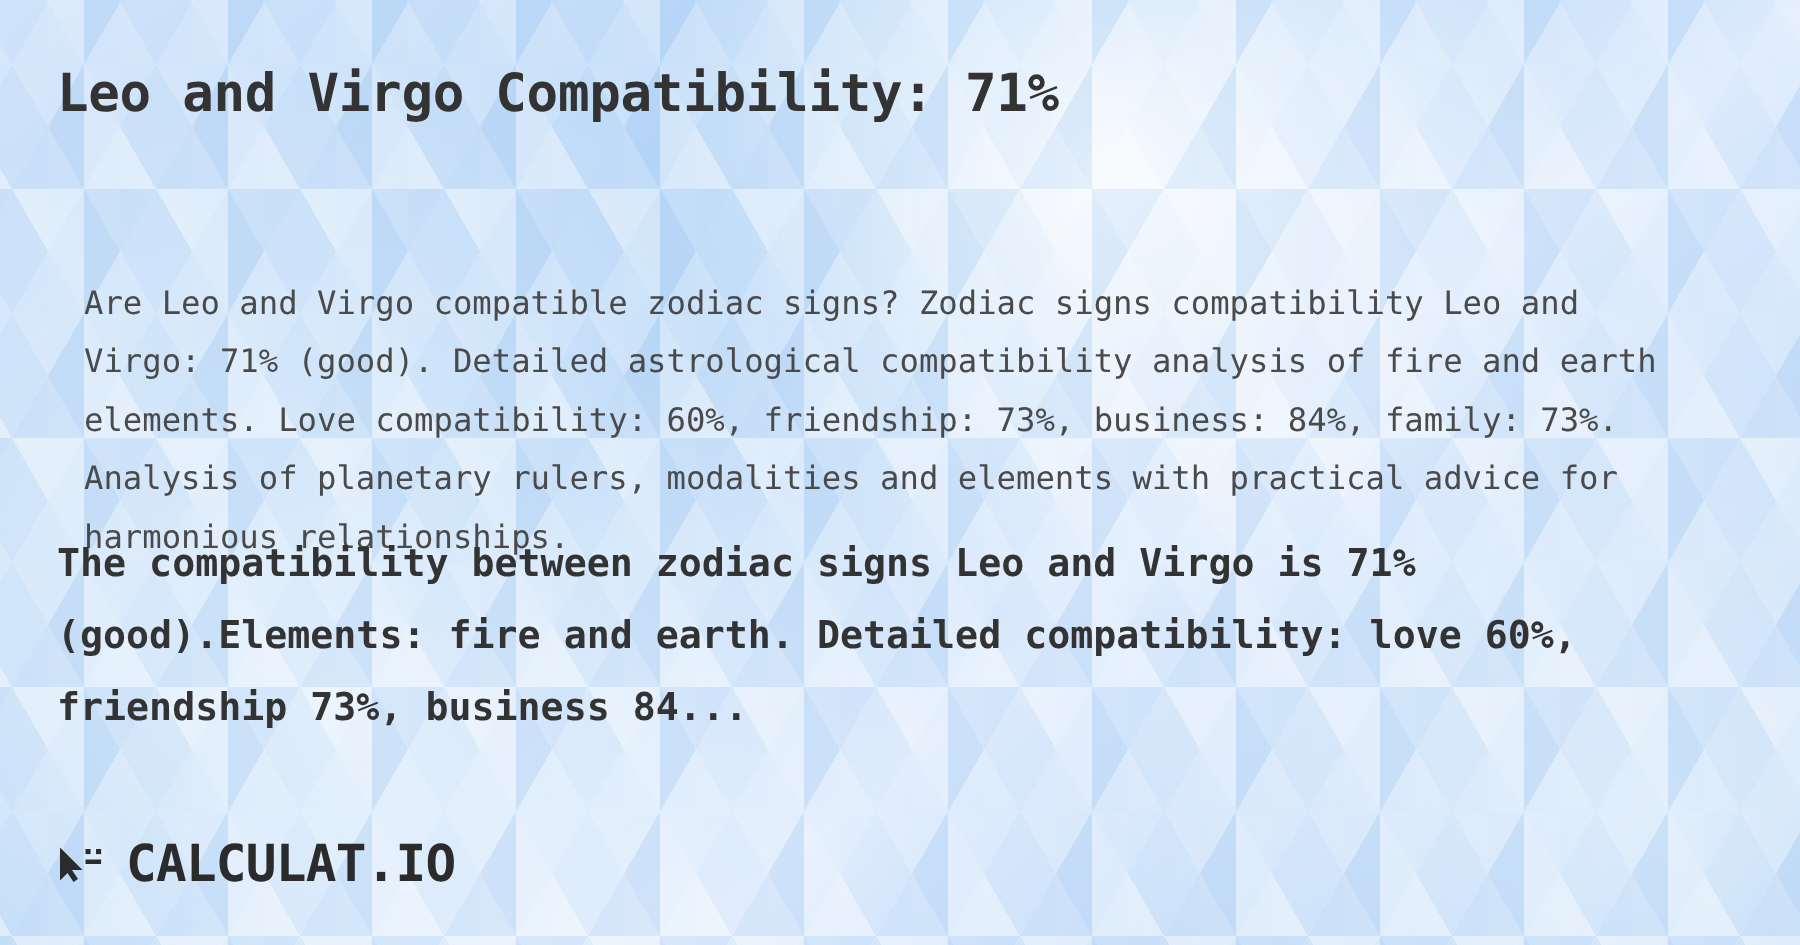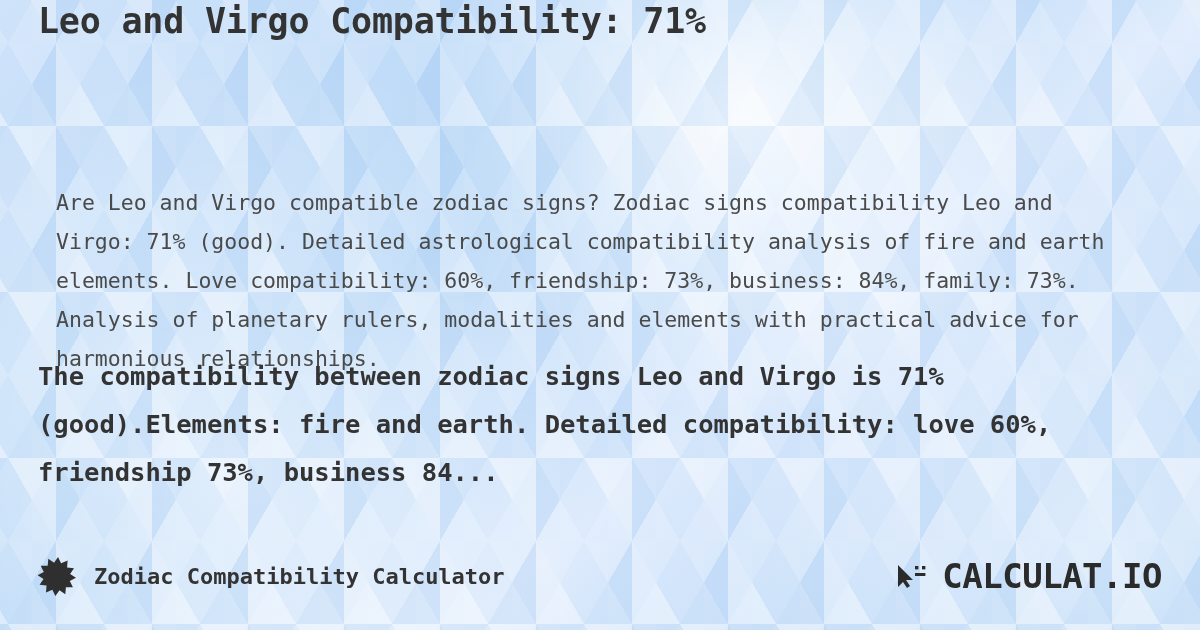--- a/index.html
+++ b/index.html
@@ -43,20 +43,21 @@
       linear-gradient(-60deg, rgba(255,255,255,0.22) 25%, transparent 25%, transparent 75%, rgba(255,255,255,0.22) 75%);
     background-size: 48px 83px, 48px 83px;
     background-position: 24px 0, 24px 0;
     opacity: 0.6;
   }
 
   #content { position: relative; z-index: 2; padding: 0 38px; }
 
   .title {
     margin: 0;
+    padding-top: 42px;
     font-size: 35px;
     line-height: 1.25;
     font-weight: bold;
     color: #333333;
     letter-spacing: -0.2px;
   }
 
   .meta-paragraph {
     position: absolute;
     top: 183px;
@@ -124,27 +125,20 @@
 
 <div id="content">
   <h1 class="title">Leo and Virgo Compatibility: 71%</h1>
 </div>
 
 <div class="meta-paragraph">Are Leo and Virgo compatible zodiac signs? Zodiac signs compatibility Leo and Virgo: 71% (good). Detailed astrological compatibility analysis of fire and earth elements. Love compatibility: 60%, friendship: 73%, business: 84%, family: 73%. Analysis of planetary rulers, modalities and elements with practical advice for harmonious relationships.</div>
 
 <div class="headline">The compatibility between zodiac signs Leo and Virgo  is 71% (good).Elements: fire and earth. Detailed compatibility: love 60%, friendship 73%, business 84...</div>
 
 <div class="footer">
-  <div class="footer-left">
-    <svg class="star-badge" viewBox="0 0 40 40" aria-hidden="true">
-      <polygon fill="#2f2f2f" points="20,1 23.1,7.2 29.6,4.6 29.1,11.6 36,12.3 32.1,18 38,21.8 31.8,24.9 34.9,31.2 27.9,31.2 27.3,38.2 21.5,34.2 17.4,40 14.3,33.8 8,36.4 8.5,29.4 1.6,28.7 5.5,23 -0.4,19.2 5.8,16.1 2.7,9.8 9.7,9.8 10.3,2.8 16.1,6.8"></polygon>
-      <circle fill="#2f2f2f" cx="20" cy="20" r="11"></circle>
-    </svg>
-    <span class="footer-label">Zodiac Compatibility Calculator</span>
-  </div>
 
   <div class="brand">
     <svg class="brand-mark" viewBox="0 0 36 30" aria-hidden="true">
       <path d="M2 4 L2 26 L7 21 L11 27 L14 25 L10 19 L17 19 Z" fill="#2b2b2b"></path>
       <rect x="19" y="5" width="3.4" height="3.4" fill="#2b2b2b"></rect>
       <rect x="26" y="5" width="3.4" height="3.4" fill="#2b2b2b"></rect>
       <rect x="19" y="12" width="10.4" height="3" fill="#2b2b2b"></rect>
     </svg>
     <span class="brand-text">CALCULAT.IO</span>
   </div>

